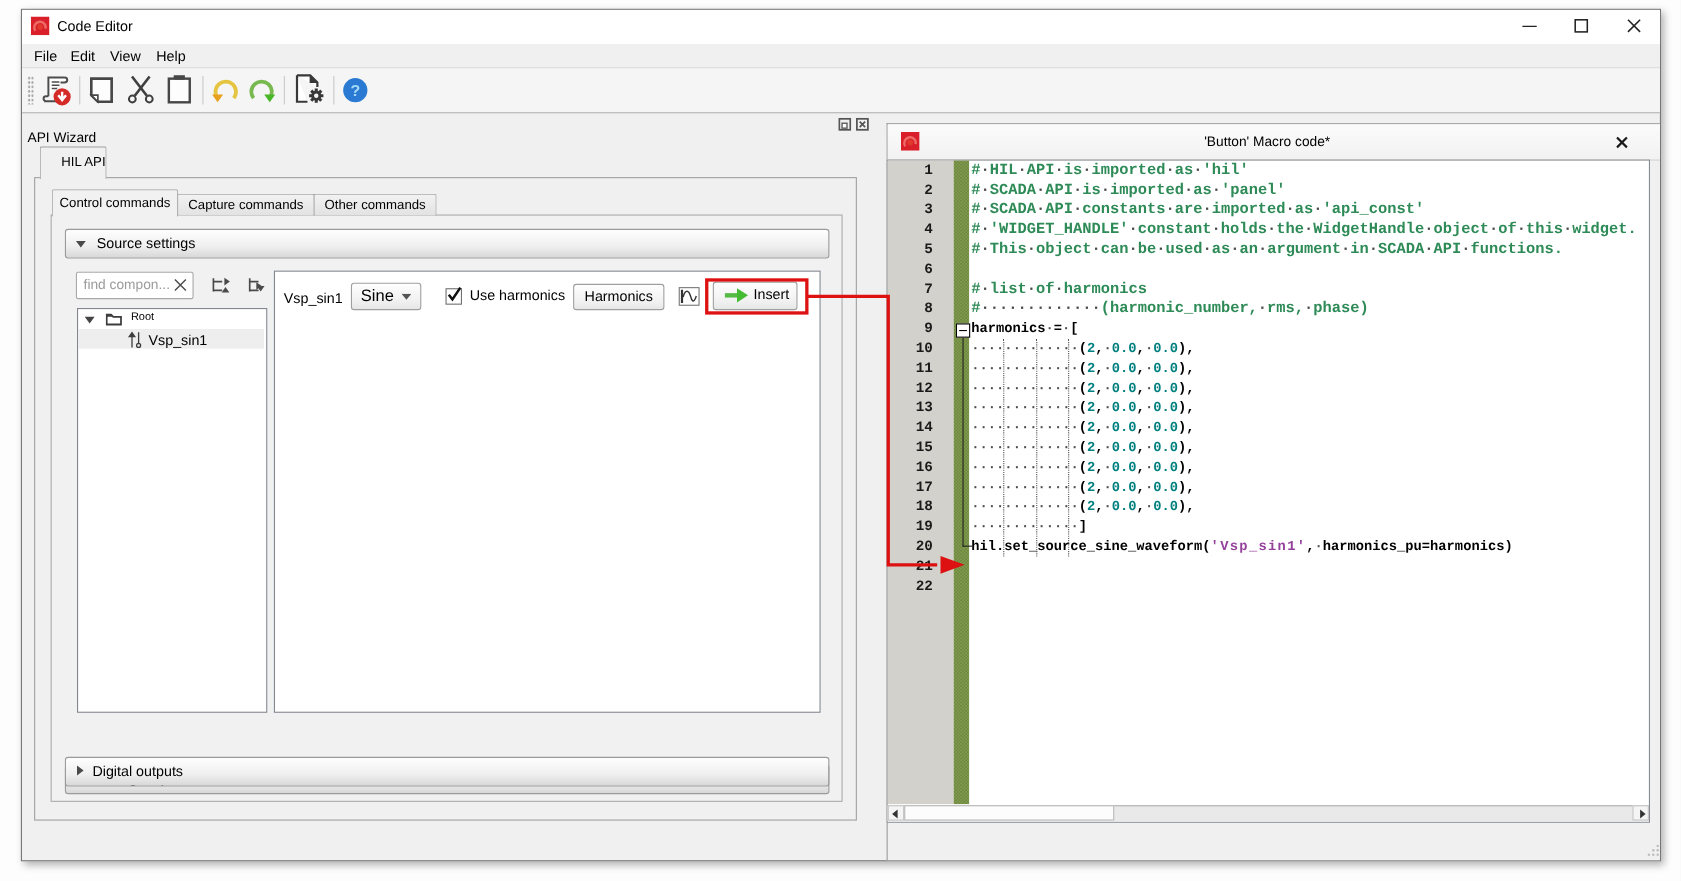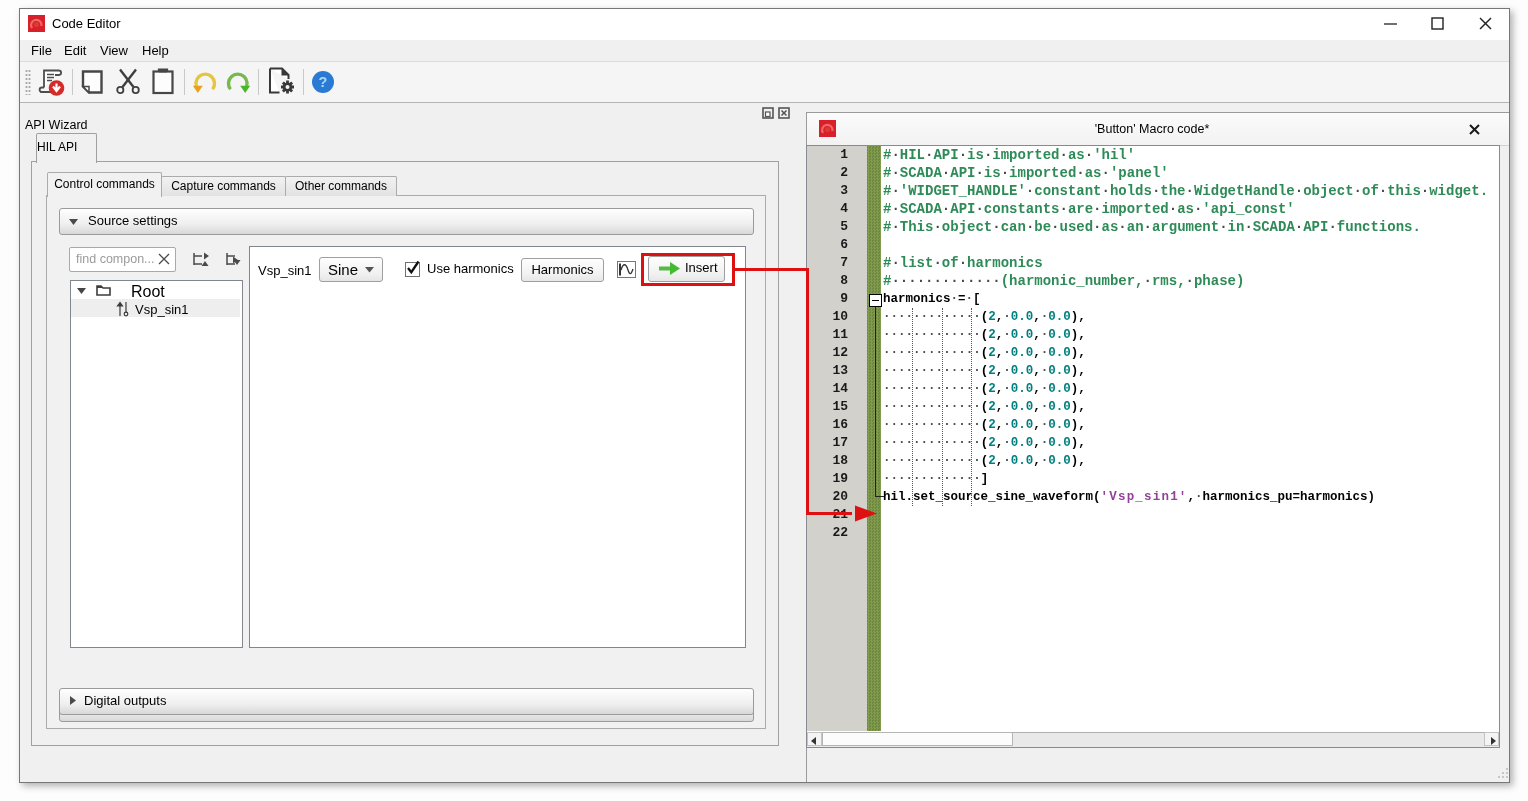--- a/index.html
+++ b/index.html
@@ -17,39 +17,39 @@
 .mi{position:absolute;top:3px;font-size:13px;color:#000;}
 #toolbar{left:20px;top:61px;width:1489px;height:40px;background:#f5f5f5;border-top:1px solid #dcdcdc;border-bottom:1px solid #b4b4b4;}
 .tsep{top:69px;width:1px;height:26px;background:#c9c9c9;}
 #thandle{left:25px;top:69px;width:6px;height:26px;
   background-image:radial-gradient(circle,#a9a9a9 1px,transparent 1.2px);
   background-size:3px 4px;}
 
 #docktitle{left:25px;top:106px;font-size:12.5px;color:#000;margin-top:12px;}
 #tabframe1{left:31px;top:161px;width:746px;height:583px;border:1px solid #a0a0a0;background:#f0f0f0;}
 #tabhil{left:36px;top:133px;width:59px;height:29px;border:1px solid #a0a0a0;border-bottom:none;
-  border-radius:2px 2px 0 0;background:#f0f0f0;font-size:12px;text-align:left;line-height:27px;color:#000;}
+  border-radius:2px 2px 0 0;background:#f0f0f0;font-size:12px;text-align:right;line-height:27px;color:#000;}
 #tabframe2{left:46px;top:195px;width:718px;height:532px;border:1px solid #ababab;background:#f1f1f1;}
 .tab2{position:absolute;font-size:12px;text-align:center;border:1px solid #ababab;border-bottom:none;border-radius:2px 2px 0 0;color:#000;}
 #tab2a{left:47px;top:172px;width:113px;height:24px;background:#f1f1f1;line-height:23px;z-index:3;text-align:center;}
 #tab2b{left:161px;top:176px;width:123px;height:19px;background:linear-gradient(#f2f2f2,#e2e2e2);line-height:19px;}
 #tab2c{left:285px;top:176px;width:110px;height:19px;background:linear-gradient(#f2f2f2,#e2e2e2);line-height:19px;}
 .hdrbar{position:absolute;left:59px;width:693px;height:25px;border:1px solid #9b9b9b;border-radius:3px;
   background:linear-gradient(#fefefe,#efefef 60%,#d8d8d8);font-size:13px;color:#000;}
 .hdrbar .tri{position:absolute;left:9px;top:9px;}
 .hdrbar .lbl{position:absolute;left:28px;top:4px;}
 #srcbar{top:208px;}
 #anabar{top:695px;}
 #digbar{top:688px;}
 
 #searchbox{left:69px;top:247px;width:105px;height:23px;border:1px solid #a9a9a9;border-radius:2px;background:#fff;}
 #searchbox span{position:absolute;left:6px;top:4px;font-size:12.5px;color:#9b9b9b;}
 #treebox{left:70px;top:280px;width:171px;height:366px;border:1px solid #82878f;background:#fff;}
 #vsprow{left:71px;top:299px;width:169px;height:18px;background:#eeeeee;}
-#roottxt{left:119px;top:283px;font-size:16px;color:#000;margin-left:12px;}
+#roottxt{left:119px;top:283px;font-size:10px;color:#000;}
 #vsptxt{left:135px;top:302px;font-size:13px;color:#000;}
 #rightbox{left:249px;top:246px;width:495px;height:400px;border:1px solid #82878f;background:#fff;}
 #vsplbl{left:258px;top:263px;font-size:13px;color:#000;}
 #combo{left:319px;top:257px;width:62px;height:23px;border:1px solid #9f9f9f;border-radius:3px;
    background:linear-gradient(#fefefe,#f0f0f0 70%,#e6e6e6);}
 #combo span{position:absolute;left:8px;top:3px;font-size:15px;color:#000;}
 #cbox{left:405px;top:262px;width:13px;height:13px;border:1px solid #707070;background:#fff;}
 #cblbl{left:427px;top:261px;font-size:13px;color:#000;}
 #harmbtn{left:521px;top:258px;width:81px;height:22px;border:1px solid #9f9f9f;border-radius:3px;
    background:linear-gradient(#fefefe,#f1f1f1 70%,#e7e7e7);font-size:13px;text-align:center;line-height:22px;color:#000;}
@@ -306,22 +306,22 @@
 <div class="num">17</div>
 <div class="num">18</div>
 <div class="num">19</div>
 <div class="num">20</div>
 <div class="num">21</div>
 <div class="num">22</div>
   </div>
 <div id="code" class="abs">
     <div class="ln cm"><span class="c">#<i>·</i>HIL<i>·</i>API<i>·</i>is<i>·</i>imported<i>·</i>as<i>·</i>'hil'</span></div>
 <div class="ln cm"><span class="c">#<i>·</i>SCADA<i>·</i>API<i>·</i>is<i>·</i>imported<i>·</i>as<i>·</i>'panel'</span></div>
+<div class="ln cm"><span class="c">#<i>·</i>SCADA<i>·</i>API<i>·</i>constants<i>·</i>are<i>·</i>imported<i>·</i>as<i>·</i>'api_const'</span></div>
 <div class="ln cm"><span class="c">#<i>·</i>'WIDGET_HANDLE'<i>·</i>constant<i>·</i>holds<i>·</i>the<i>·</i>WidgetHandle<i>·</i>object<i>·</i>of<i>·</i>this<i>·</i>widget.</span></div>
-<div class="ln cm"><span class="c">#<i>·</i>SCADA<i>·</i>API<i>·</i>constants<i>·</i>are<i>·</i>imported<i>·</i>as<i>·</i>'api_const'</span></div>
 <div class="ln cm"><span class="c">#<i>·</i>This<i>·</i>object<i>·</i>can<i>·</i>be<i>·</i>used<i>·</i>as<i>·</i>an<i>·</i>argument<i>·</i>in<i>·</i>SCADA<i>·</i>API<i>·</i>functions.</span></div>
 <div class="ln cm"></div>
 <div class="ln cm"><span class="c">#<i>·</i>list<i>·</i>of<i>·</i>harmonics</span></div>
 <div class="ln cm"><span class="c">#<i>·</i><i>·</i><i>·</i><i>·</i><i>·</i><i>·</i><i>·</i><i>·</i><i>·</i><i>·</i><i>·</i><i>·</i><i>·</i>(harmonic_number,<i>·</i>rms,<i>·</i>phase)</span></div>
 <div class="ln co">harmonics<i>·</i>=<i>·</i>[</div>
 <div class="ln co"><i>·</i><i>·</i><i>·</i><i>·</i><i>·</i><i>·</i><i>·</i><i>·</i><i>·</i><i>·</i><i>·</i><i>·</i><i>·</i>(<span class="n">2</span>,<i>·</i><span class="n">0.0</span>,<i>·</i><span class="n">0.0</span>),</div>
 <div class="ln co"><i>·</i><i>·</i><i>·</i><i>·</i><i>·</i><i>·</i><i>·</i><i>·</i><i>·</i><i>·</i><i>·</i><i>·</i><i>·</i>(<span class="n">2</span>,<i>·</i><span class="n">0.0</span>,<i>·</i><span class="n">0.0</span>),</div>
 <div class="ln co"><i>·</i><i>·</i><i>·</i><i>·</i><i>·</i><i>·</i><i>·</i><i>·</i><i>·</i><i>·</i><i>·</i><i>·</i><i>·</i>(<span class="n">2</span>,<i>·</i><span class="n">0.0</span>,<i>·</i><span class="n">0.0</span>),</div>
 <div class="ln co"><i>·</i><i>·</i><i>·</i><i>·</i><i>·</i><i>·</i><i>·</i><i>·</i><i>·</i><i>·</i><i>·</i><i>·</i><i>·</i>(<span class="n">2</span>,<i>·</i><span class="n">0.0</span>,<i>·</i><span class="n">0.0</span>),</div>
 <div class="ln co"><i>·</i><i>·</i><i>·</i><i>·</i><i>·</i><i>·</i><i>·</i><i>·</i><i>·</i><i>·</i><i>·</i><i>·</i><i>·</i>(<span class="n">2</span>,<i>·</i><span class="n">0.0</span>,<i>·</i><span class="n">0.0</span>),</div>

